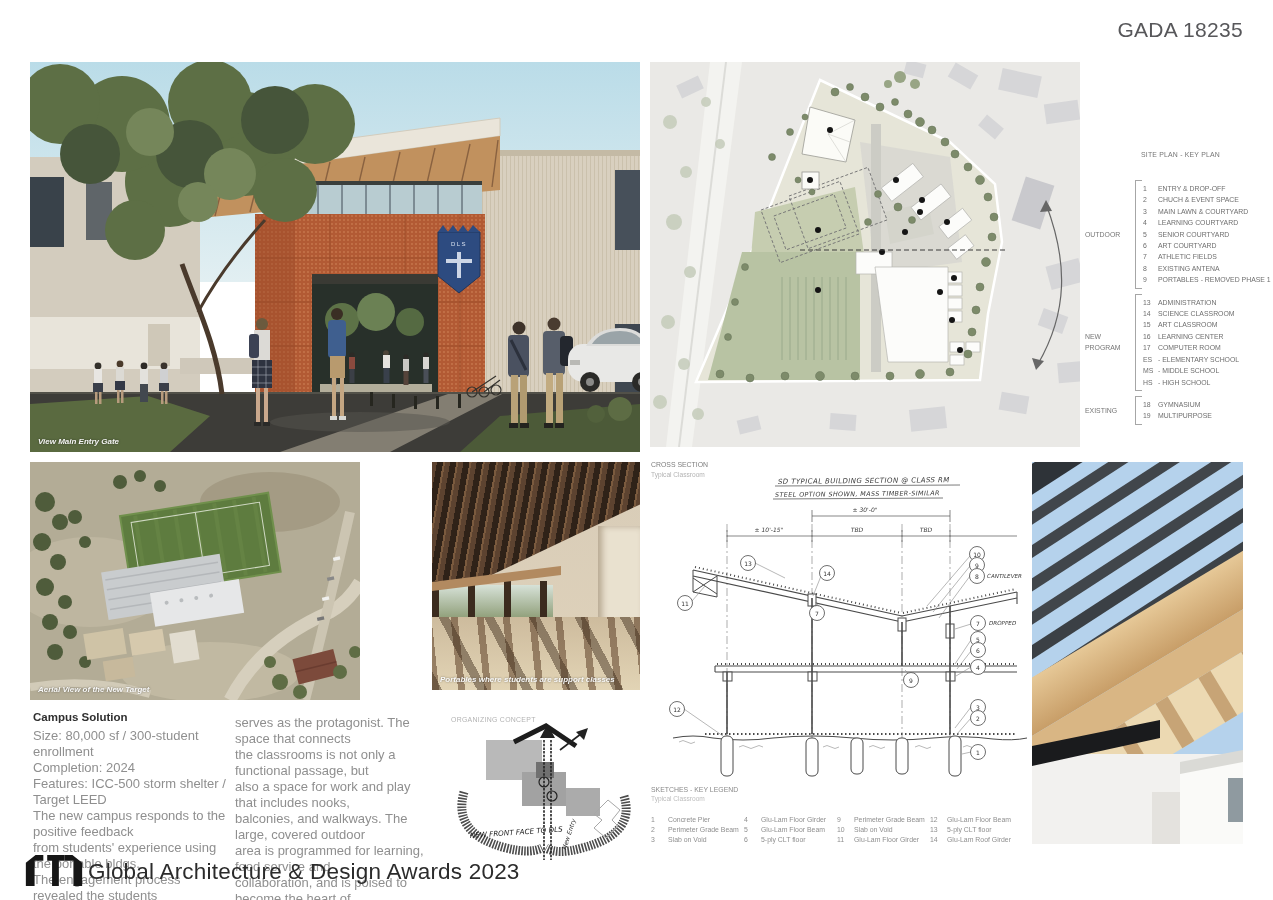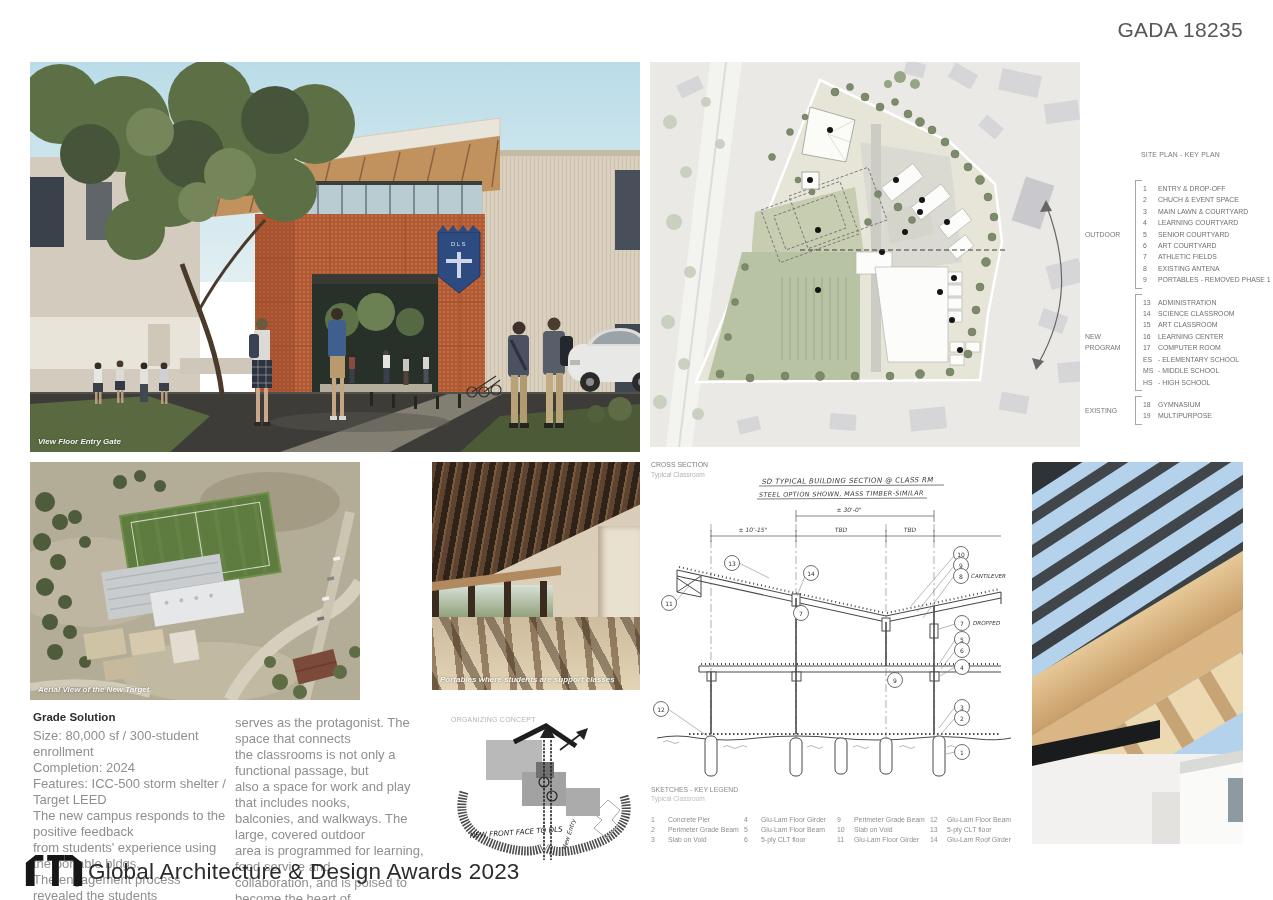--- a/index.html
+++ b/index.html
@@ -302,21 +302,21 @@
         <rect x="538" y="282" width="92" height="38" rx="15" fill="#e8e8e6"></rect>
         <path d="M556,284 q10,-18 34,-18 q22,0 30,18 z" fill="#dcdcda"></path>
         <path d="M562,282 q8,-13 28,-13 q18,0 24,13 z" fill="#9aa4a8"></path>
         <circle cx="560" cy="320" r="10" fill="#2a2a28"></circle>
           <circle cx="560" cy="320" r="4" fill="#8a8a88"></circle>
         <circle cx="612" cy="320" r="10" fill="#2a2a28"></circle>
           <circle cx="612" cy="320" r="4" fill="#8a8a88"></circle>
         <rect x="540" y="298" width="10" height="5" fill="#b9b9b5"></rect>
       </g>
     </svg>
-    <div class="caption">View Floor Entry Gate</div>
+    <div class="caption">View Main Entry Gate</div>
   </div>
 
   <div class="panel" style="left:650px;top:62px;width:430px;height:385px;">
     <svg width="430" height="385" viewBox="0 0 430 385">
       <rect width="430" height="385" fill="#eae9e6"></rect>
 
       <g fill="#d6d6d8">
         <rect x="350" y="10" width="40" height="22" transform="rotate(12 370 21)"></rect>
         <rect x="395" y="40" width="34" height="20" transform="rotate(-8 412 50)"></rect>
         <rect x="300" y="6" width="26" height="16" transform="rotate(30 313 14)"></rect>
@@ -656,21 +656,21 @@
     <div class="beam"></div>
     <div class="wall"></div>
     <div class="deck"></div>
     <div class="shadows"></div>
     <div class="caption">Portables where students are support classes</div>
   </div>
 
   <div class="sec-label">CROSS SECTION</div>
   <div class="sec-sublabel">Typical Classroom</div>
 
-  <div class="panel" style="left:649px;top:466px;width:370px;height:315px;">
+  <div class="panel" style="left:665px;top:466px;width:370px;height:315px;">
     <svg width="370" height="315" viewBox="0 0 370 315">
 
       <g font-family="'DejaVu Sans',sans-serif" font-style="italic" fill="#3a3a3a" transform="rotate(-.6 200 20)">
         <text x="113" y="17" font-size="7" letter-spacing=".4">SD TYPICAL BUILDING SECTION @ CLASS RM</text>
         <text x="110" y="30" font-size="6.4" letter-spacing=".4">STEEL OPTION SHOWN, MASS TIMBER-SIMILAR</text>
       </g>
       <line x1="110" y1="20" x2="295" y2="19" stroke="#444" stroke-width=".7"></line>
       <line x1="108" y1="33" x2="278" y2="32" stroke="#444" stroke-width=".7"></line>
 
       <g stroke="#555" stroke-width=".7">
@@ -850,21 +850,21 @@
       <rect x="0" y="292" width="211" height="90" fill="#f2f1ef"></rect>
       <polygon points="0,284 128,258 128,276 0,304" fill="#1a1b1d"></polygon>
       <rect x="148" y="300" width="63" height="82" fill="#fafaf8"></rect>
       <rect x="196" y="316" width="15" height="44" fill="#8f9aa0"></rect>
       <polygon points="148,300 211,288 211,300 148,312" fill="#dadad6"></polygon>
       <rect x="120" y="330" width="28" height="52" fill="#e4e2de"></rect>
     </svg>
   </div>
 
   <div class="ds">
-    <div class="ds-title">Grade Solution</div>
+    <div class="ds-title">Campus Solution</div>
     <div class="ds-cols">
       <div class="ds-col">Size: 80,000 sf  / 300-student enrollment
 Completion: 2024
 Features: ICC-500 storm shelter / Target LEED
 The new campus responds to the positive feedback
 from students' experience using the portable bldgs.
 The engagement process revealed the students
 liked the outdoor circulation and its impact on
 their emotional well-being. Students enter by
 crossing through the new gate and going a series

